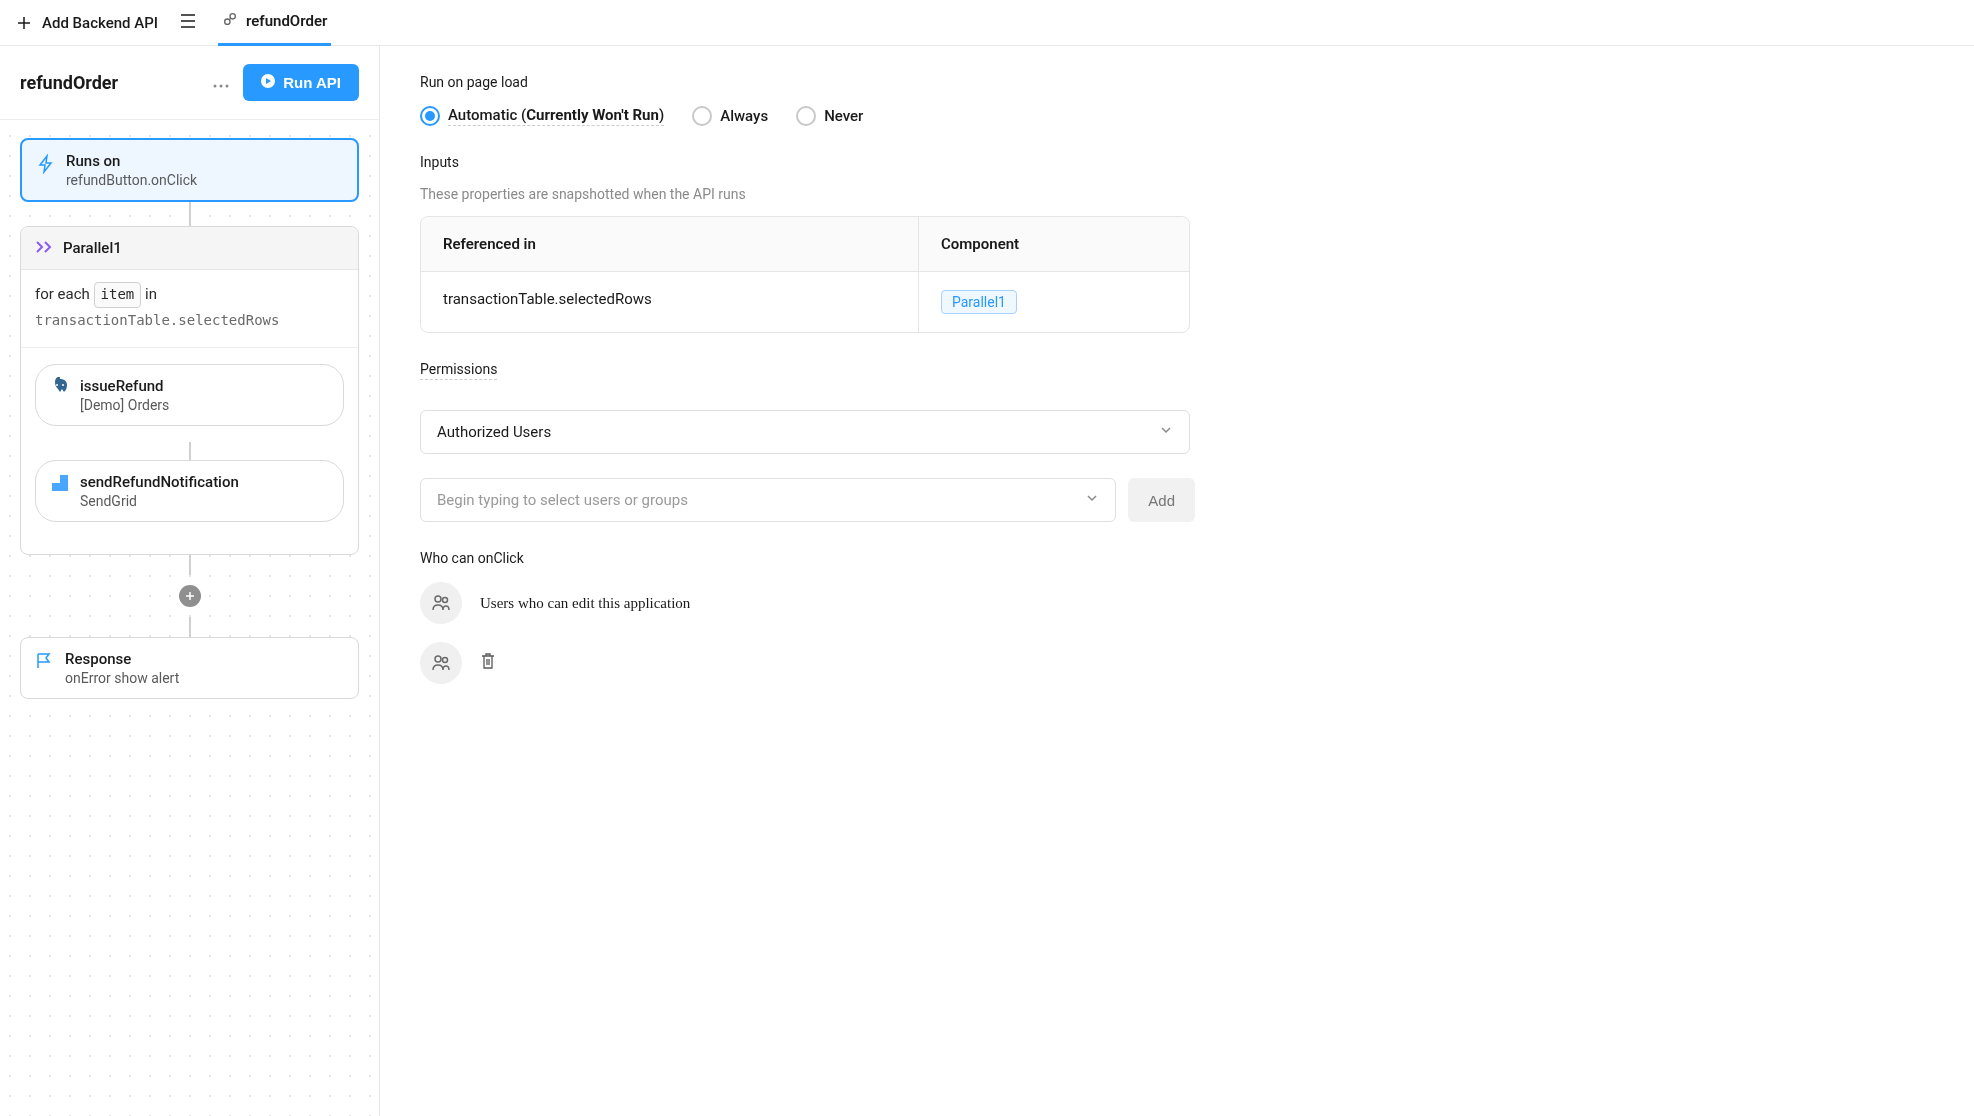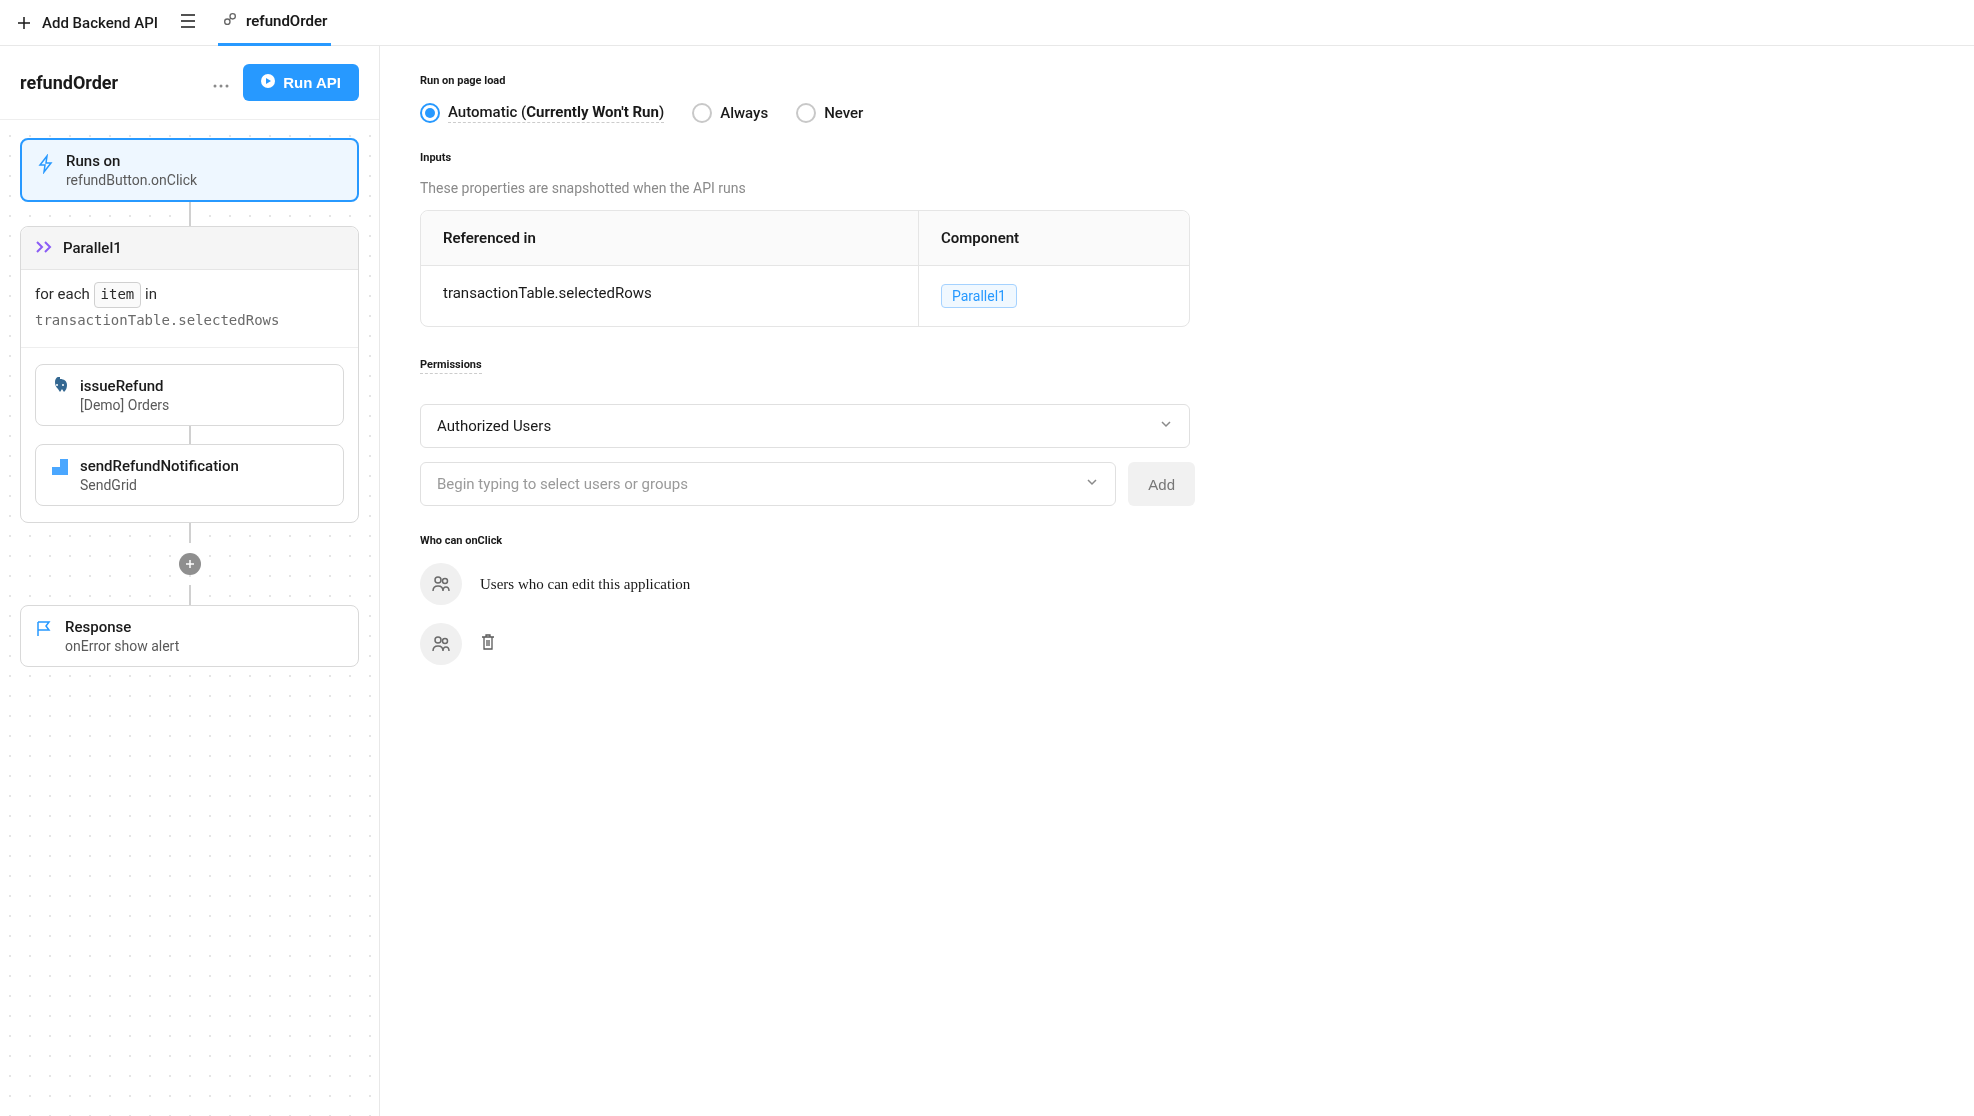--- a/index.html
+++ b/index.html
@@ -194,21 +194,22 @@
 }
 .code {
   font-family: ui-monospace, SFMono-Regular, Menlo, Monaco, Consolas, monospace;
   color: #6a6a6a;
   font-size: 14px;
 }
 .nested {
   padding: 16px 14px 16px 14px;
 }
 .nested .block {
-  margin-bottom: 0;
+  margin-bottom: 16px;
+  border-radius: 21px;
 }
 .nested .connector {
   height: 18px;
 }
 .sub-icon {
   width: 20px; height: 20px;
 }
 .pg-icon { color: #336791; }
 .sg-icon svg rect { fill: #4aa7ff; }
 
@@ -223,22 +224,22 @@
   margin: 10px auto;
   cursor: pointer;
 }
 .add-step svg { width: 10px; height: 10px; }
 
 .flag-icon { color: #2799ff; }
 .flag-icon svg { width: 18px; height: 18px; }
 
 
 .section-title {
-  font-size: 11px;
-  font-weight: 700;
+  font-size: 14px;
+  font-weight: 400;
   margin-bottom: 16px;
 }
 .section-title.dotted {
   border-bottom: 1px dashed #ccc;
   display: inline-block;
   padding-bottom: 2px;
 }
 .radio-group {
   display: flex;
   gap: 28px;
@@ -323,21 +324,21 @@
 
 .select {
   border: 1px solid #e0e0e0;
   border-radius: 6px;
   padding: 12px 16px;
   display: flex;
   justify-content: space-between;
   align-items: center;
   font-size: 15px;
   width: 770px;
-  margin-bottom: 14px;
+  margin-bottom: 24px;
   cursor: pointer;
 }
 .chevron svg { width: 14px; height: 14px; color: #8a8a8a; }
 
 .input-row {
   display: flex;
   gap: 12px;
   width: 775px;
   margin-bottom: 28px;
 }

